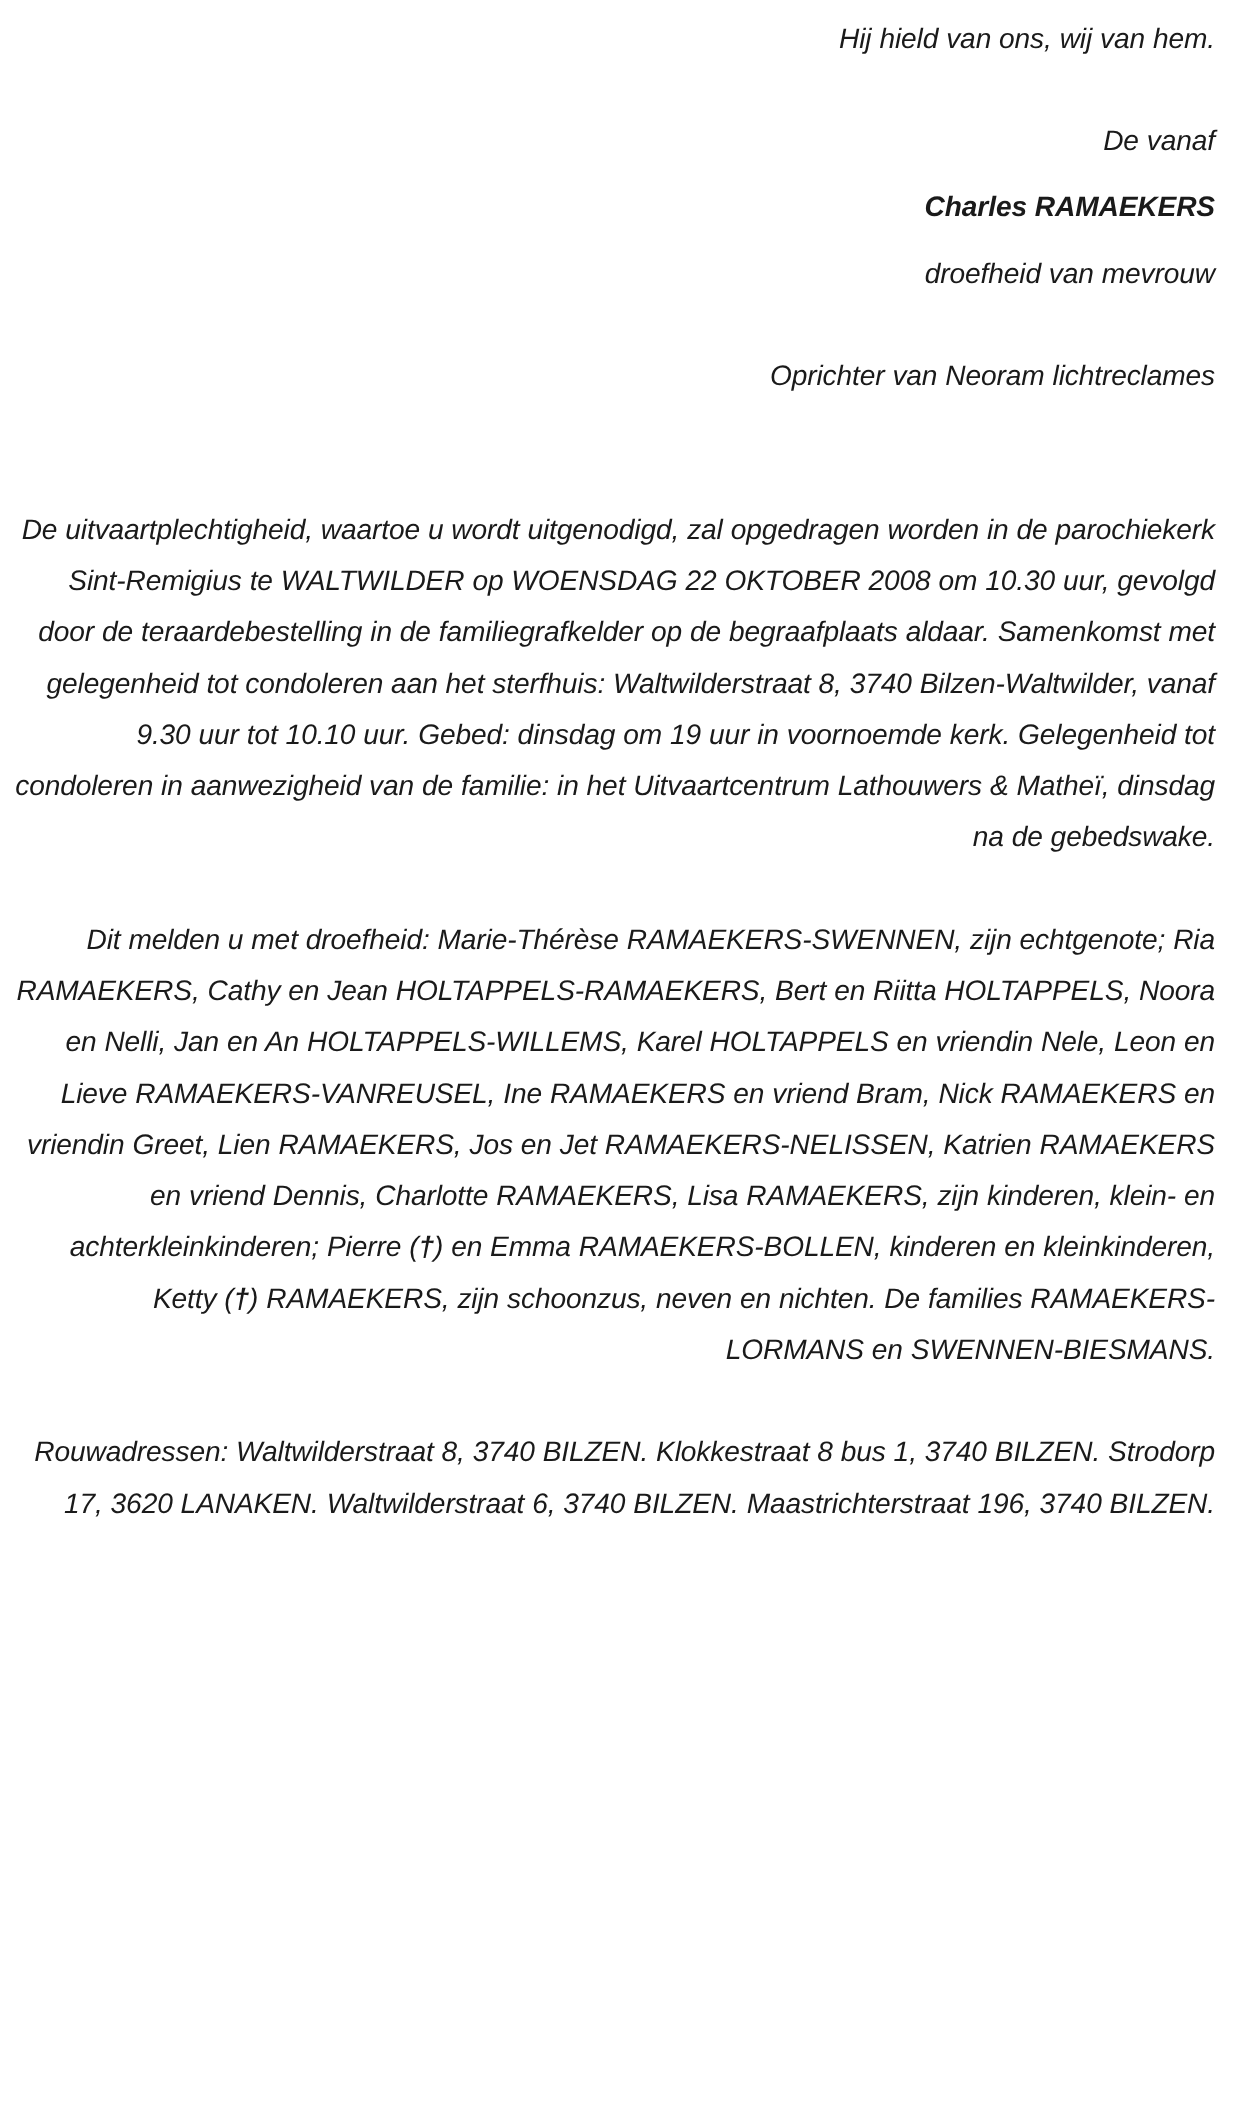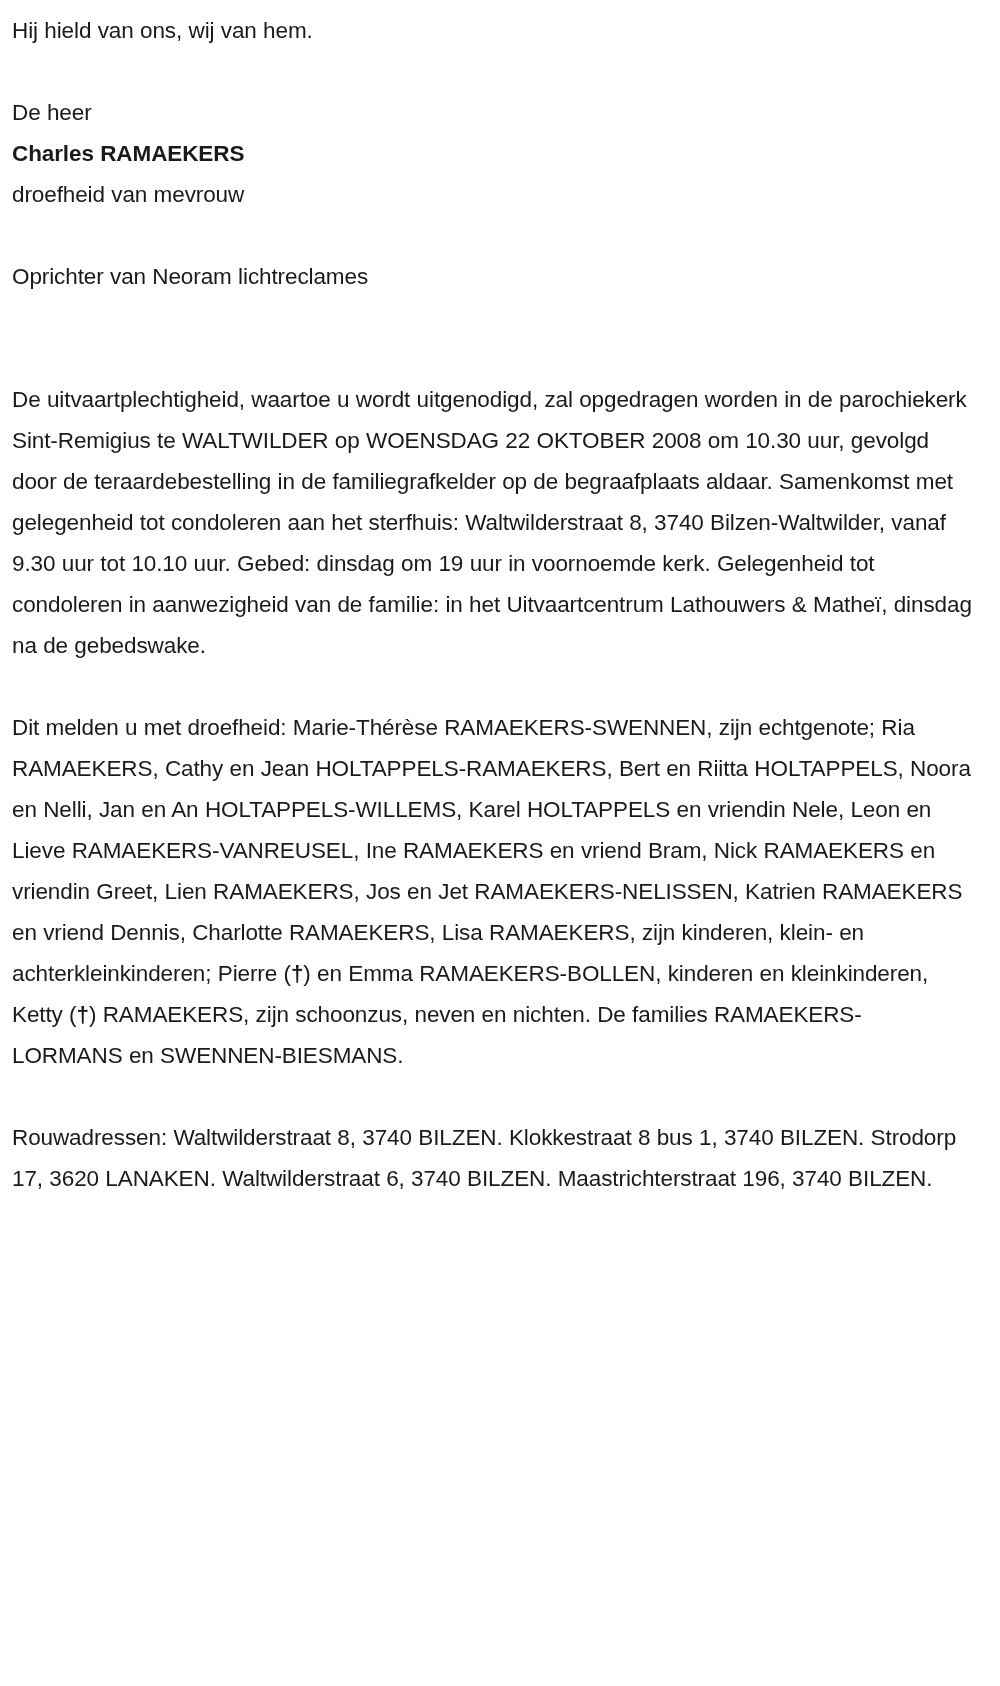--- a/index.html
+++ b/index.html
@@ -19,44 +19,45 @@
     width: 1000px;
     min-height: 1686px;
     padding: 10px 28px 20px 12px;
   }
   p {
     margin: 0;
     font-size: 22.5px;
     line-height: 41px;
     letter-spacing: -0.1px;
     word-spacing: 0.2px;
-    text-align: left;
+    text-align: right;
+    font-style: italic;
   }
   .spacer-sm { height: 41px; }
   .name-line {
     font-weight: bold;
     letter-spacing: -0.1px;
   }
   .dagger {
     font-weight: bold;
   }
   .para + .para {
-    margin-top: 0;
+    margin-top: 12px;
   }
 </style>
 </head>
 <body>
 
 <div class="notice">
 
   <p class="para">Hij hield van ons, wij van hem.</p>
 
   <div class="spacer-sm"></div>
 
-  <p class="para">De heer</p>
+  <p class="para">De vanaf</p>
   <p class="para name-line">Charles RAMAEKERS</p>
   <p class="para">droefheid van mevrouw</p>
 
   <div class="spacer-sm"></div>
 
   <p class="para">Oprichter van Neoram lichtreclames</p>
 
   <div class="spacer-sm"></div>
 
 

